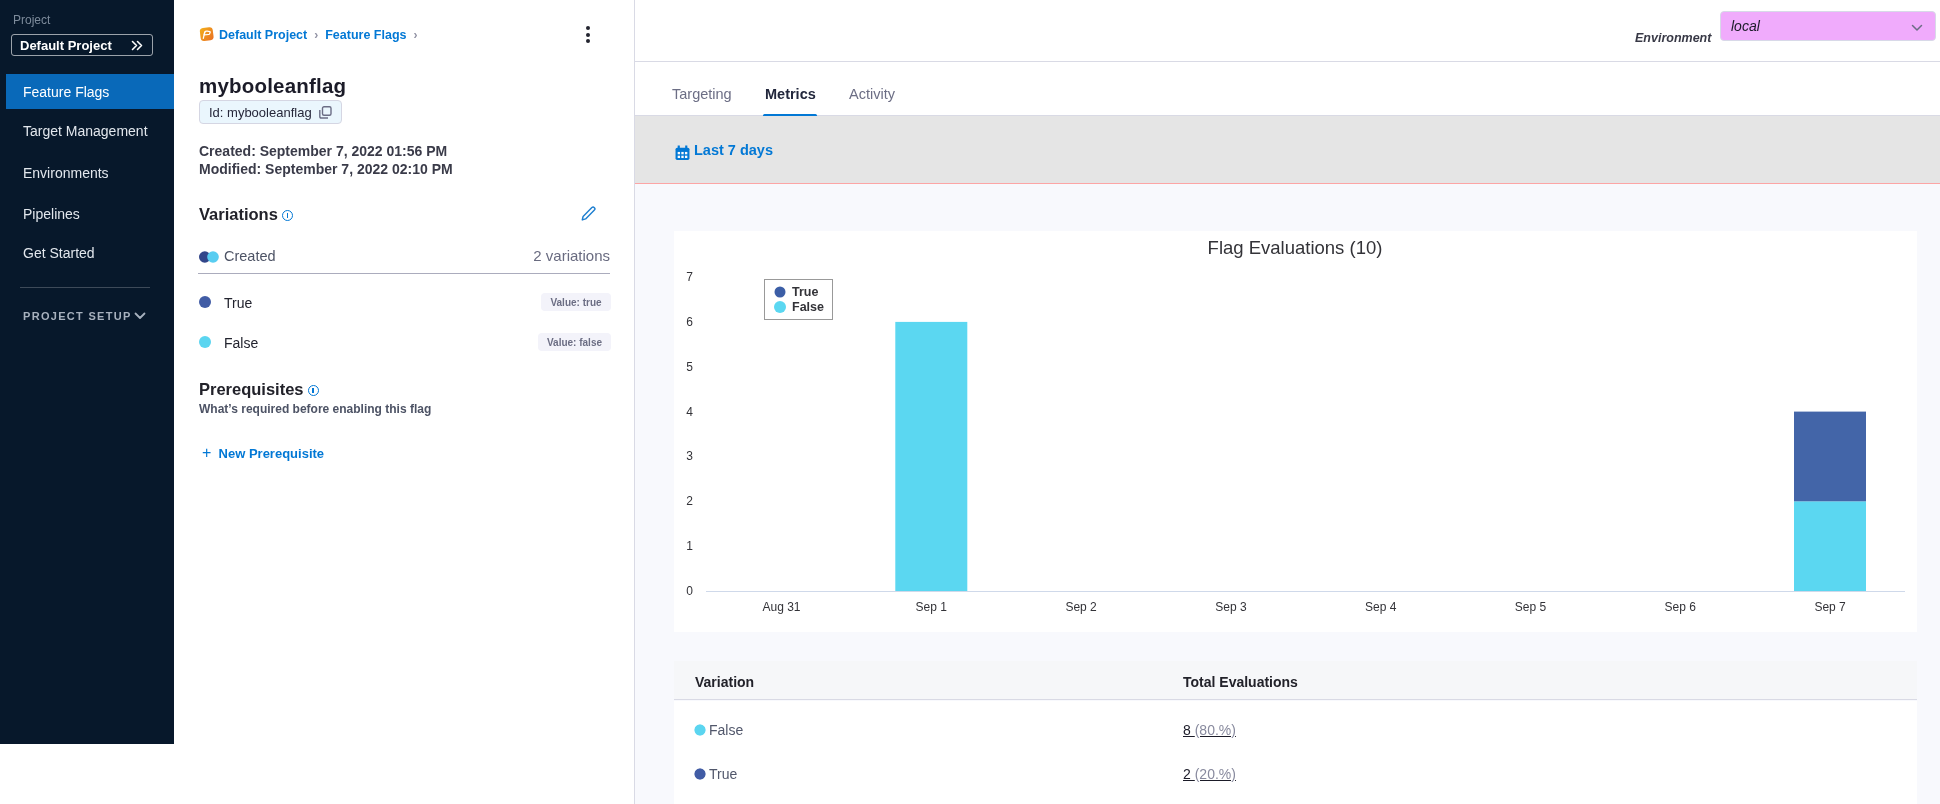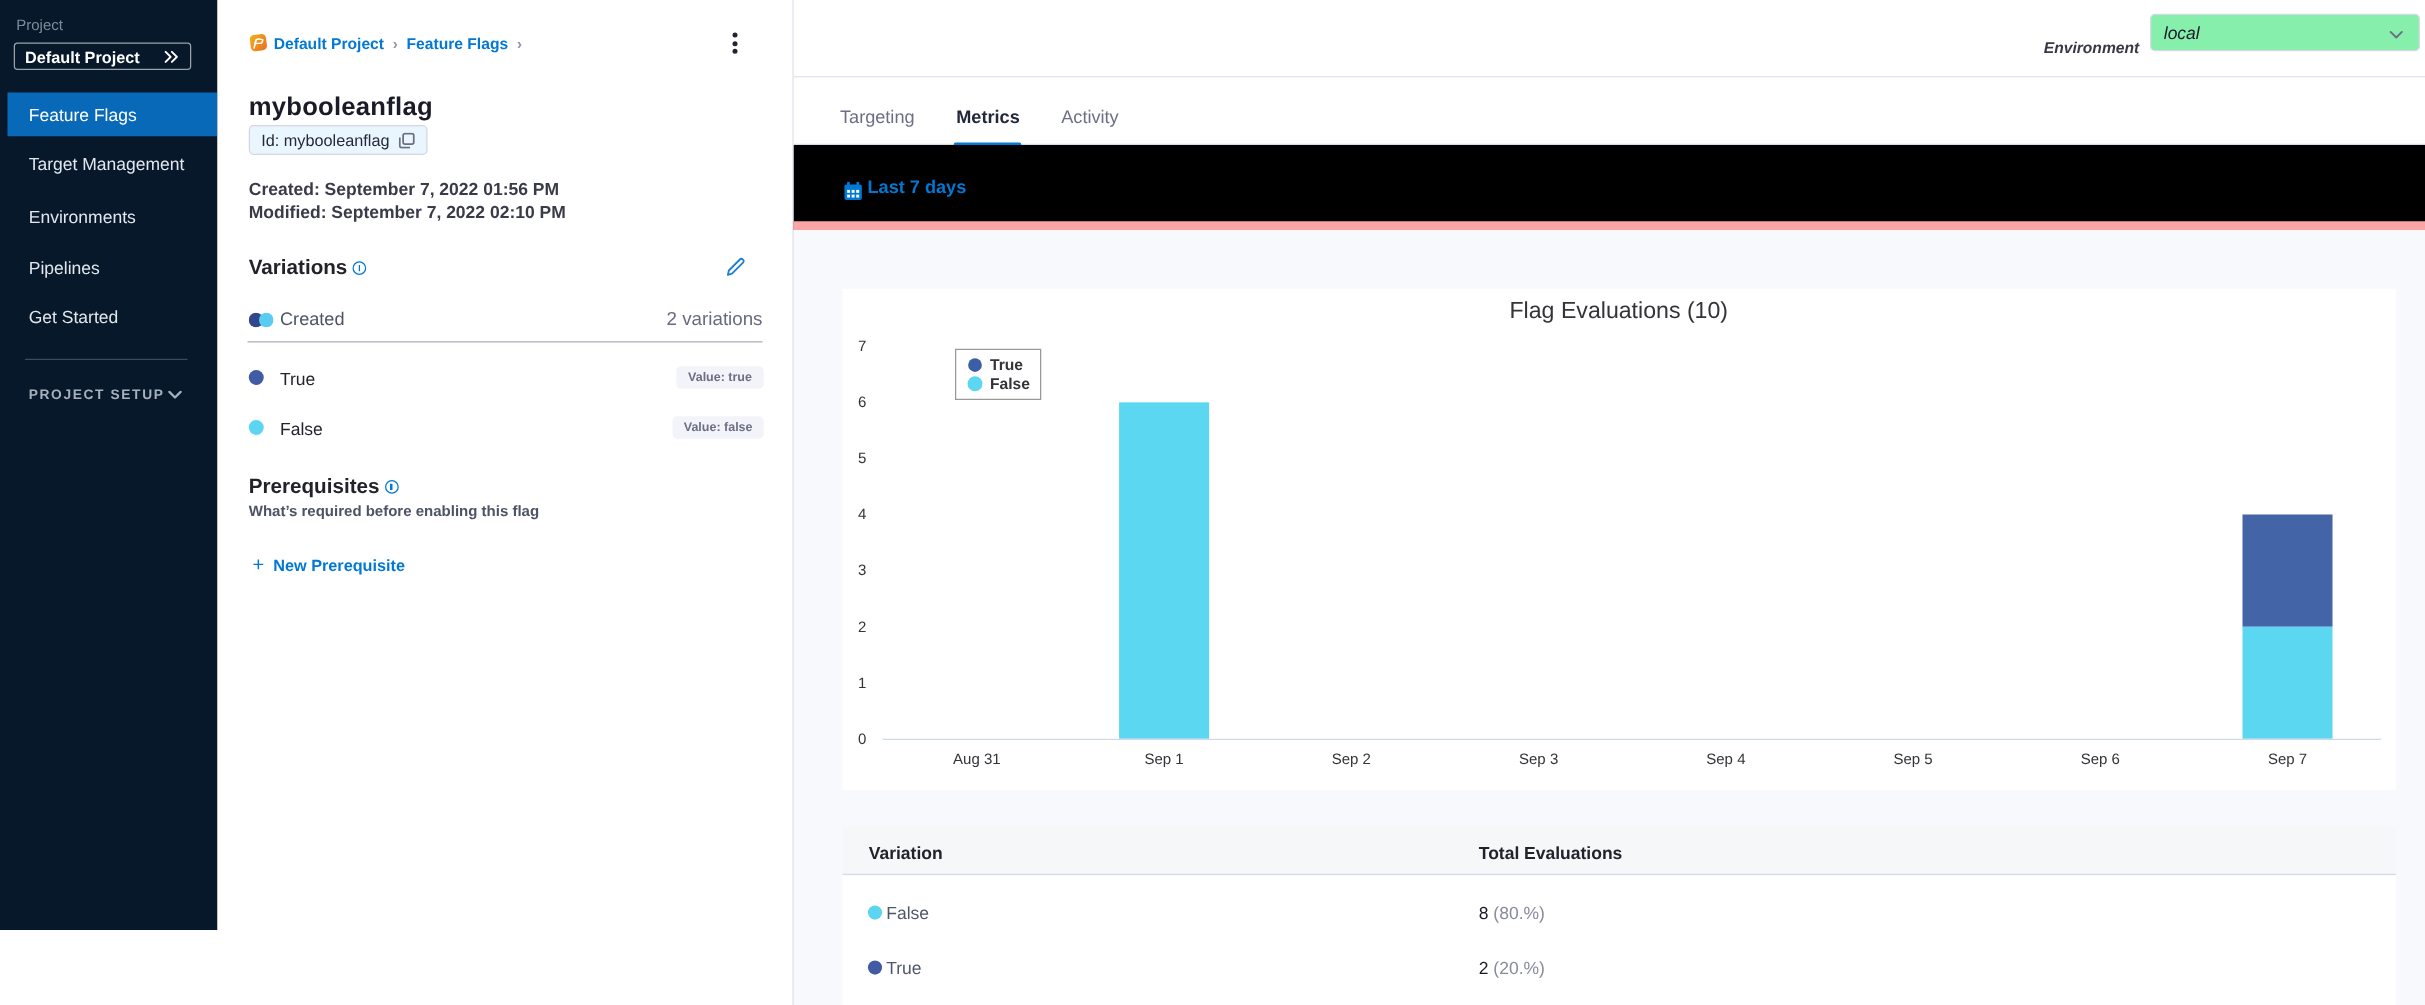--- a/index.html
+++ b/index.html
@@ -30,38 +30,38 @@
 .infoi { display:inline-block; width:11px; height:11px; border:1.3px solid #0278d5; border-radius:50%; position:relative; vertical-align:-1px; margin-left:4px; }
 .infoi:after { content:""; position:absolute; left:3.7px; top:2px; width:1.6px; height:4.5px; background:#0278d5; }
 .infoi:before { content:""; position:absolute; left:3.7px; top:1px; width:1.6px; height:1.6px; background:#0278d5; border-radius:50%; display:none; }
 #middle .rowline { position:absolute; left:24px; width:412px; height:1px; background:#abacbd; }
 .dot { display:inline-block; width:12px; height:12px; border-radius:50%; }
 #middle .vchip { position:absolute; height:18px; background:#f3f3fa; border-radius:4px; font-size:10px; font-weight:bold; color:#6c6e84; display:flex; align-items:center; justify-content:center; }
 
 #right { position:absolute; left:635px; top:0; width:1305px; height:804px; background:#f8f9fd; }
 #right .hdr { position:absolute; left:0; top:0; width:1305px; height:62px; background:#fff; border-bottom:1px solid #d9dae5;font-style:italic; }
 #right .envlabel { position:absolute; left:1000px; top:31px; font-size:12.5px; font-weight:bold; color:#383946; }
-#right .envsel { position:absolute; left:1085px; top:11px; width:216px; height:30px; background:#86efac; border:1px solid #d8d9e8; border-radius:4px; display:flex; align-items:center; padding:0 10px; font-size:14px; color:#1b1b28; }
+#right .envsel { position:absolute; left:1085px; top:11px; width:216px; height:30px; background:#f0abfc; border:1px solid #d8d9e8; border-radius:4px; display:flex; align-items:center; padding:0 10px; font-size:14px; color:#1b1b28; }
 #right .tabbar { position:absolute; left:0; top:62px; width:1305px; height:54px; background:#fff; border-bottom:1px solid #d9dae5; }
 .tab { position:absolute; top:0; height:54px; padding-top:10px; display:flex; align-items:center; font-size:14.5px; color:#6c6e85; }
 .tab.active { color:#22273c; font-weight:bold; }
 .tabline { position:absolute; left:128px; top:52px; width:54px; height:3px; background:#0278d5; border-radius:2px; }
-#right .band { position:absolute; left:0; top:116px; width:1305px; height:68px; background:#000000; border-bottom:7px solid #fca5a5; }
+#right .band { position:absolute; left:0; top:116px; width:1305px; height:68px; background:#e5e5e5; border-bottom:1px solid #fca5a5; }
 #right .last7 { position:absolute; left:59px; top:0; height:68px; display:flex; align-items:center; font-size:14.5px; font-weight:bold; color:#0278d5; }
 
 #card { position:absolute; left:39px; top:231px; width:1243px; height:401px; background:#fff; }
 
 #tblhead { position:absolute; left:39px; top:661px; width:1243px; height:39px; background:#f6f7f9; border-bottom:1px solid #d9dae5; }
 #tblhead .c1 { position:absolute; left:21px; top:13px; font-size:14px; font-weight:bold; color:#22222a; }
 #tblhead .c2 { position:absolute; left:509px; top:13px; font-size:14px; font-weight:bold; color:#22222a; }
 #tblbody { position:absolute; left:39px; top:701px; width:1243px; height:103px; background:#fff; }
 .trow { position:absolute; left:0; width:1243px; height:20px; }
 .trow .nm { position:absolute; left:35px; top:2px; font-size:14px; color:#51576b; }
 .trow .dot { position:absolute; left:20px; top:4px; width:12px; height:12px; }
-.trow .val { position:absolute; left:509px; top:2px; font-size:14px; color:#1b1b28; }
+.trow .val { position:absolute; left:509px; top:2px; font-size:14px; color:#1b1b28;text-decoration:underline; }
 .trow .val span { color:#888a9e; }
 </style>
 </head>
 <body>
 
 <div id="sidebar">
   <div class="proj-label">Project</div>
   <div class="proj-select">
     <span class="txt">Default Project</span>
     <svg width="13" height="11" viewBox="0 0 13 11">

